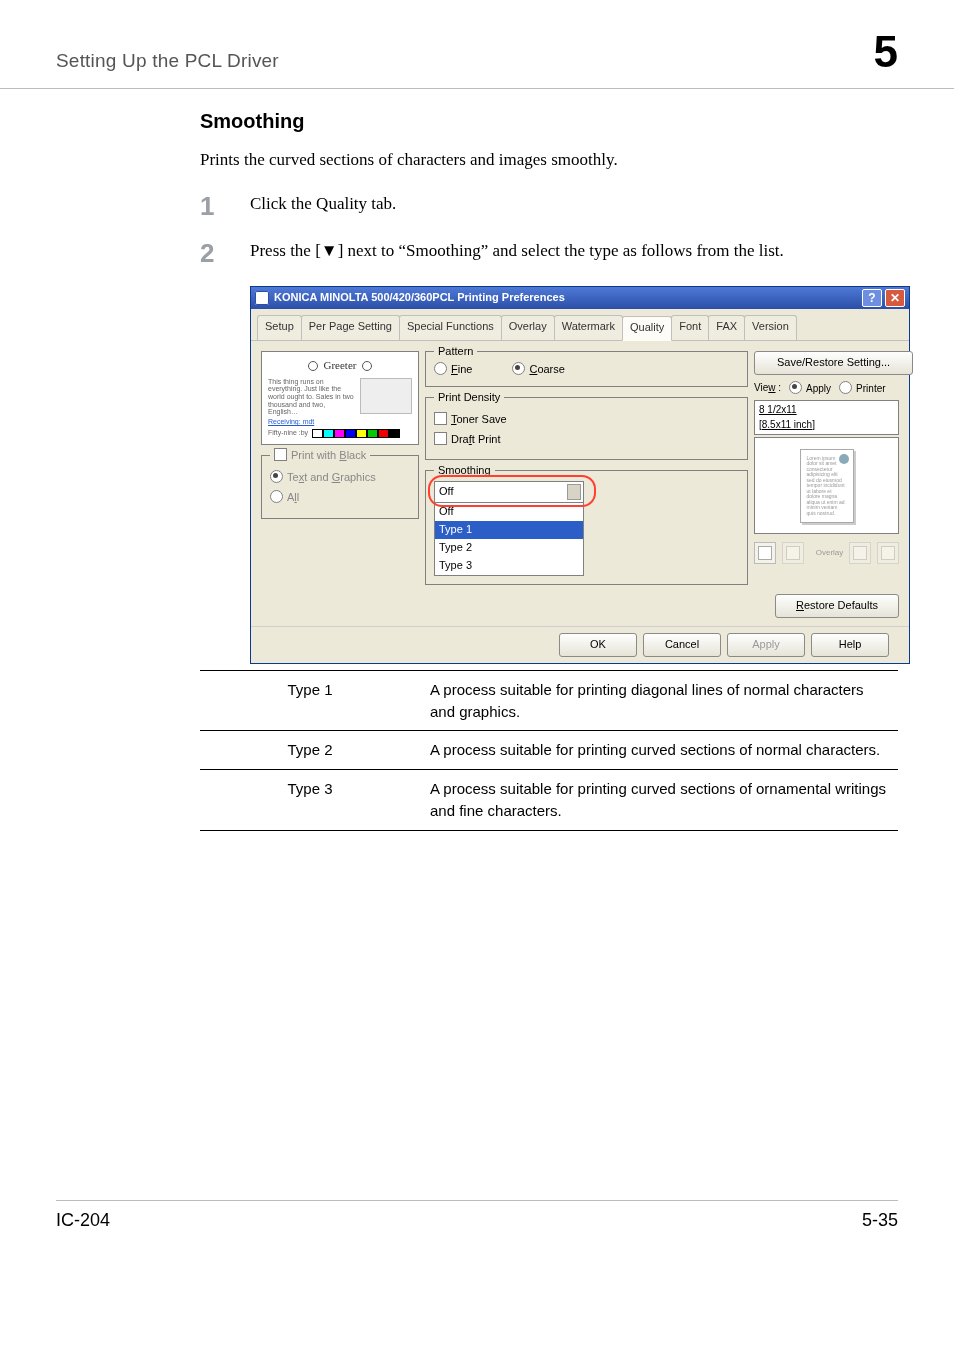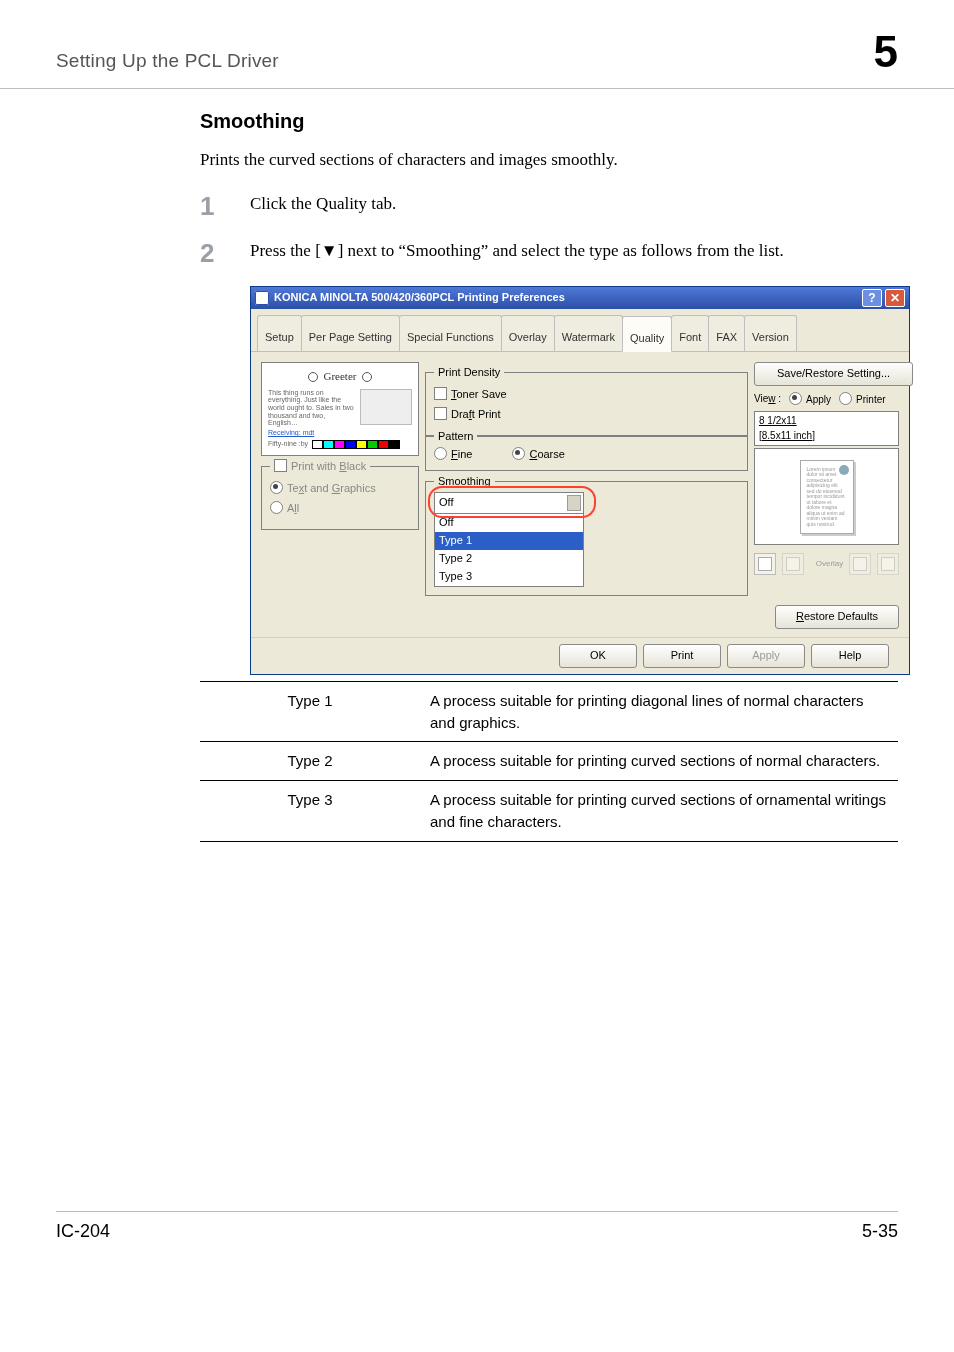--- a/index.html
+++ b/index.html
@@ -110,21 +110,21 @@
   .wbtn.close{background:#d85a3e;color:#fff;font-weight:bold;}
 
   .tabs{
     display:flex;
     padding:6px 6px 0 6px;
     gap:0;
     border-bottom:1px solid #bfbfbf;
     background:var(--win-face);
   }
   .tab{
-    padding:14px 7px 4px 7px;
+    padding:3px 7px 4px 7px;
     border:1px solid #bfbfbf;
     border-bottom:none;
     background:#efece0;
     position:relative;
     border-top-left-radius:3px;border-top-right-radius:3px;
     margin-right:-1px;
     color:#333;
     white-space:nowrap;
   }
   .tab.sel{
@@ -350,32 +350,32 @@
           </div>
 
           <div class="groupbox">
             <span class="gtitle"><span class="chk"></span><span>Print with <span class="und">B</span>lack</span></span>
             <div class="opt-row"><span class="rad on"></span><span>Te<span class="und">x</span>t and <span class="und">G</span>raphics</span></div>
             <div class="opt-row"><span class="rad"></span><span>A<span class="und">l</span>l</span></div>
           </div>
         </div>
 
         <div class="col-m">
-          <div class="groupbox">
-            <span class="gtitle">Print Density</span>
-            <div class="opt-row"><span class="chk"></span><span><span class="und">T</span>oner Save</span></div>
-            <div class="opt-row"><span class="chk"></span><span>Dra<span class="und">f</span>t Print</span></div>
-          </div>
-
           <div class="groupbox" style="margin-top:0">
             <span class="gtitle">Pattern</span>
             <div style="display:flex;gap:40px;">
               <span><span class="rad"></span><span><span class="und">F</span>ine</span></span>
               <span><span class="rad on"></span><span><span class="und">C</span>oarse</span></span>
             </div>
+          </div>
+
+          <div class="groupbox">
+            <span class="gtitle">Print Density</span>
+            <div class="opt-row"><span class="chk"></span><span><span class="und">T</span>oner Save</span></div>
+            <div class="opt-row"><span class="chk"></span><span>Dra<span class="und">f</span>t Print</span></div>
           </div>
 
           <div class="groupbox">
             <span class="gtitle">Smoothing</span>
             <div class="dropdown">
               <div class="hiring"></div>
               <div class="dd-field">
                 <span>Off</span>
                 <span class="dd-arrow"></span>
               </div>
@@ -423,21 +423,21 @@
               </span>
           </div>
           <div style="margin-top:30px;text-align:right">
             <span class="btn" style="min-width:110px"><span class="und">R</span>estore Defaults</span>
           </div>
         </div>
       </div>
 
       <div class="dlg-footer">
         <span class="btn" style="min-width:64px">OK</span>
-        <span class="btn" style="min-width:64px">Print</span>
+        <span class="btn" style="min-width:64px">Cancel</span>
         <span class="btn disabled" style="min-width:64px">Apply</span>
         <span class="btn" style="min-width:64px">Help</span>
       </div>
     </div>
   </div>
 
   <table class="types">
     <tbody id="types-body">
         <tr>
           <td class="key">Type 1</td>

